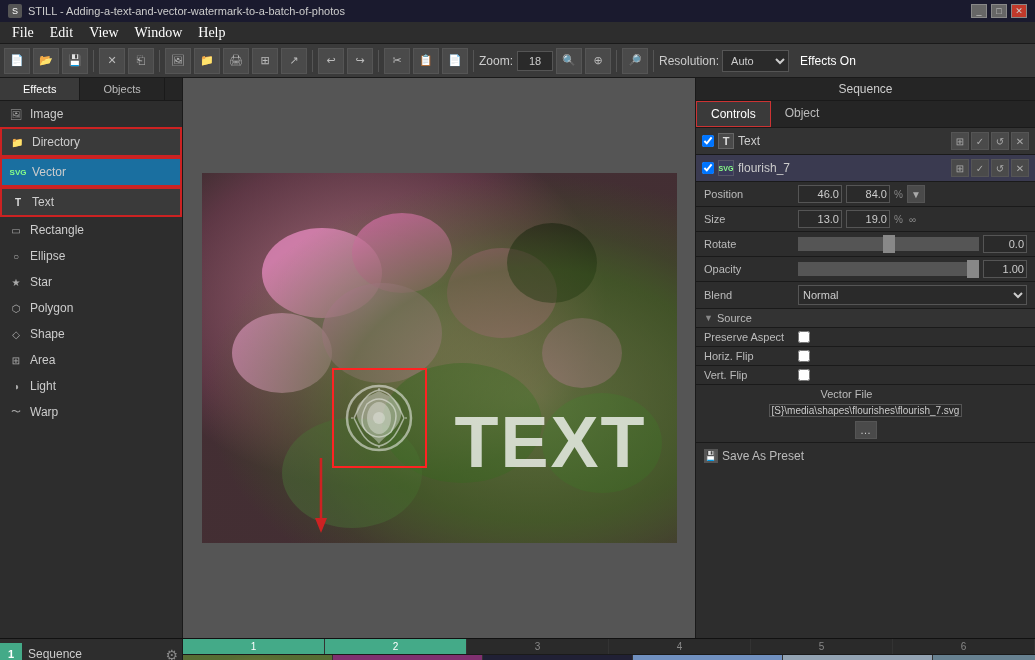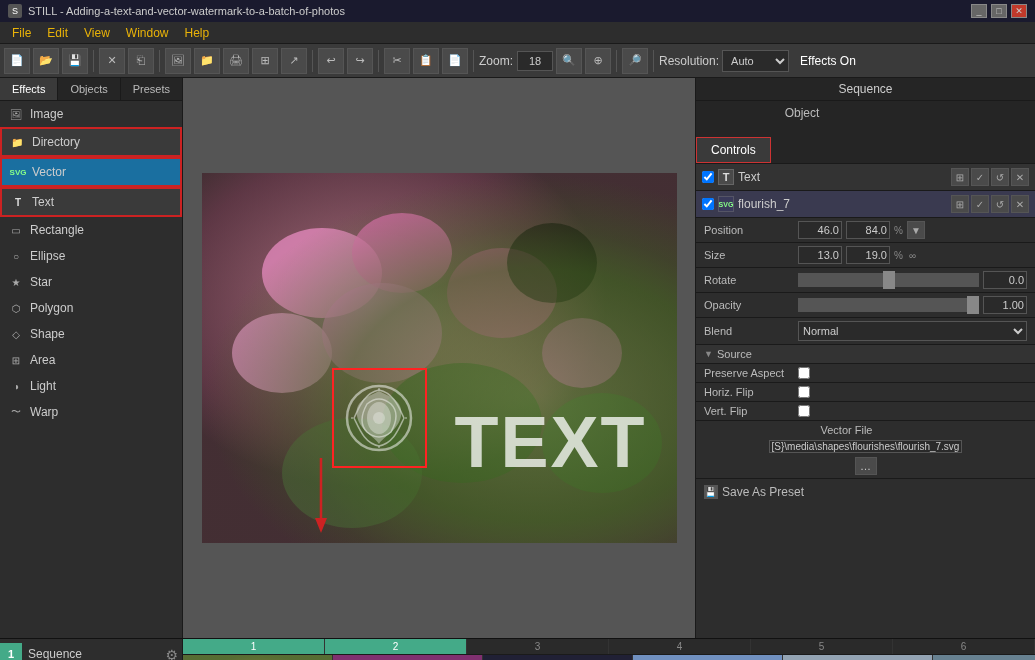--- a/index.html
+++ b/index.html
@@ -8,38 +8,38 @@
     
     #titlebar { background: #1a1a2e; height: 22px; display: flex; align-items: center; padding: 0 8px; color: #ccc; font-size: 11px; justify-content: space-between; }
     #titlebar .title-left { display: flex; align-items: center; gap: 6px; }
     #titlebar .title-left .app-icon { width: 14px; height: 14px; background: #555; border-radius: 2px; font-size: 9px; color: #fff; display: flex; align-items: center; justify-content: center; }
     #titlebar .win-controls { display: flex; gap: 4px; }
     #titlebar .win-btn { width: 16px; height: 14px; background: #666; border: 1px solid #888; font-size: 9px; display: flex; align-items: center; justify-content: center; cursor: pointer; color: #ccc; }
     #titlebar .win-btn.close { background: #c0392b; }
 
     
     #menubar { background: #2d2d2d; height: 22px; display: flex; align-items: center; padding: 0 4px; border-bottom: 1px solid #1a1a1a; }
-    .menu-item { padding: 2px 8px; color: #eab308; font-size: 12px; cursor: pointer; }
+    .menu-item { padding: 2px 8px; color: #ffffff; font-size: 14px; cursor: pointer; font-family: Liberation Serif, serif; }
 
     
     #toolbar { background: #3a3a3a; height: 34px; display: flex; align-items: center; padding: 0 4px; gap: 3px; border-bottom: 1px solid #1a1a1a; }
     .tb-btn { width: 26px; height: 26px; background: #4a4a4a; border: 1px solid #555; display: flex; align-items: center; justify-content: center; cursor: pointer; color: #bbb; font-size: 11px; }
     .tb-sep { width: 1px; height: 22px; background: #555; margin: 0 2px; }
     .zoom-ctrl { display: flex; align-items: center; gap: 4px; color: #ccc; font-size: 12px; }
     .zoom-input { width: 36px; height: 20px; background: #2a2a2a; border: 1px solid #555; color: #ccc; text-align: center; font-size: 11px; }
     .res-select { height: 22px; background: #2a2a2a; border: 1px solid #555; color: #ccc; font-size: 11px; padding: 0 4px; }
     .effects-label { color: #ffffff; font-size: 12px; margin-left: 8px; }
 
     
     #main { display: flex; height: calc(660px - 22px - 22px - 34px - 22px); }
 
     
     #left-panel { width: 183px; background: #2d2d2d; border-right: 1px solid #1a1a1a; display: flex; flex-direction: column; }
     #panel-tabs { display: flex; background: #252525; border-bottom: 1px solid #1a1a1a; }
-    .panel-tab { flex: 1; padding: 5px 12px; text-align: center; color: #bbb; cursor: pointer; font-size: 11px; border-right: 1px solid #1a1a1a; }
+    .panel-tab { flex: 1; padding: 5px 23px; text-align: center; color: #bbb; cursor: pointer; font-size: 11px; border-right: 1px solid #1a1a1a; }
     .panel-tab.active { background: #3a3a3a; color: #fff; }
     .panel-items { flex: 1; overflow-y: auto; }
     .panel-item { display: flex; align-items: center; gap: 6px; padding: 5px 8px; color: #ccc; cursor: pointer; font-size: 12px; }
     .panel-icon { width: 16px; height: 16px; display: flex; align-items: center; justify-content: center; font-size: 10px; color: #aaa; flex-shrink: 0; }
 
     
     #canvas-area { flex: 1; background: #555; display: flex; align-items: center; justify-content: center; position: relative; overflow: hidden; }
     #canvas-container { position: relative; width: 475px; height: 370px; overflow: hidden; }
     #canvas-image { width: 475px; height: 370px; background: linear-gradient(135deg, #c97abf 0%, #e491c8 20%, #d46bb0 40%, #b85aa0 60%, #8b4a7a 80%, #5a3050 100%); position: relative; }
     
@@ -52,21 +52,21 @@
     #vector-icon svg { opacity: 0.85; }
     
     
     #text-watermark { position: absolute; right: 30px; bottom: 60px; font-size: 72px; font-weight: 900; color: rgba(255,255,255,0.75); letter-spacing: 2px; z-index: 10; font-family: Arial Black, sans-serif; }
 
     
     #right-panel { width: 340px; background: #2d2d2d; border-left: 1px solid #1a1a1a; display: flex; flex-direction: column; }
     #seq-header { background: #252525; padding: 4px 8px; text-align: center; color: #ccc; font-size: 12px; border-bottom: 1px solid #1a1a1a; }
     #ctrl-tabs { display: flex; background: #252525; border-bottom: 1px solid #1a1a1a; }
     .ctrl-tab { padding: 5px 14px; color: #bbb; cursor: pointer; font-size: 12px; }
-    .ctrl-tab.active-outline { border: 1px solid #666; background: #3a3a3a; color: #fff; margin-top: 36px; }
+    .ctrl-tab.active-outline { border: 1px solid #666; background: #3a3a3a; color: #fff; }
 
     
     .layer-item { display: flex; align-items: center; gap: 4px; padding: 4px 6px; border-bottom: 1px solid #1a1a1a; background: #333; }
     .layer-item .layer-name { flex: 1; color: #ccc; font-size: 12px; }
     .layer-item .layer-icons { display: flex; gap: 2px; }
 
     
     .prop-row { display: flex; align-items: center; padding: 3px 8px; gap: 4px; border-bottom: 1px solid #1a1a1a; }
     .prop-label { width: 90px; color: #bbb; font-size: 11px; flex-shrink: 0; }
     .prop-input-sm { width: 44px; height: 18px; background: #2a2a2a; border: 1px solid #555; color: #ccc; font-size: 11px; text-align: right; padding: 0 2px; }

